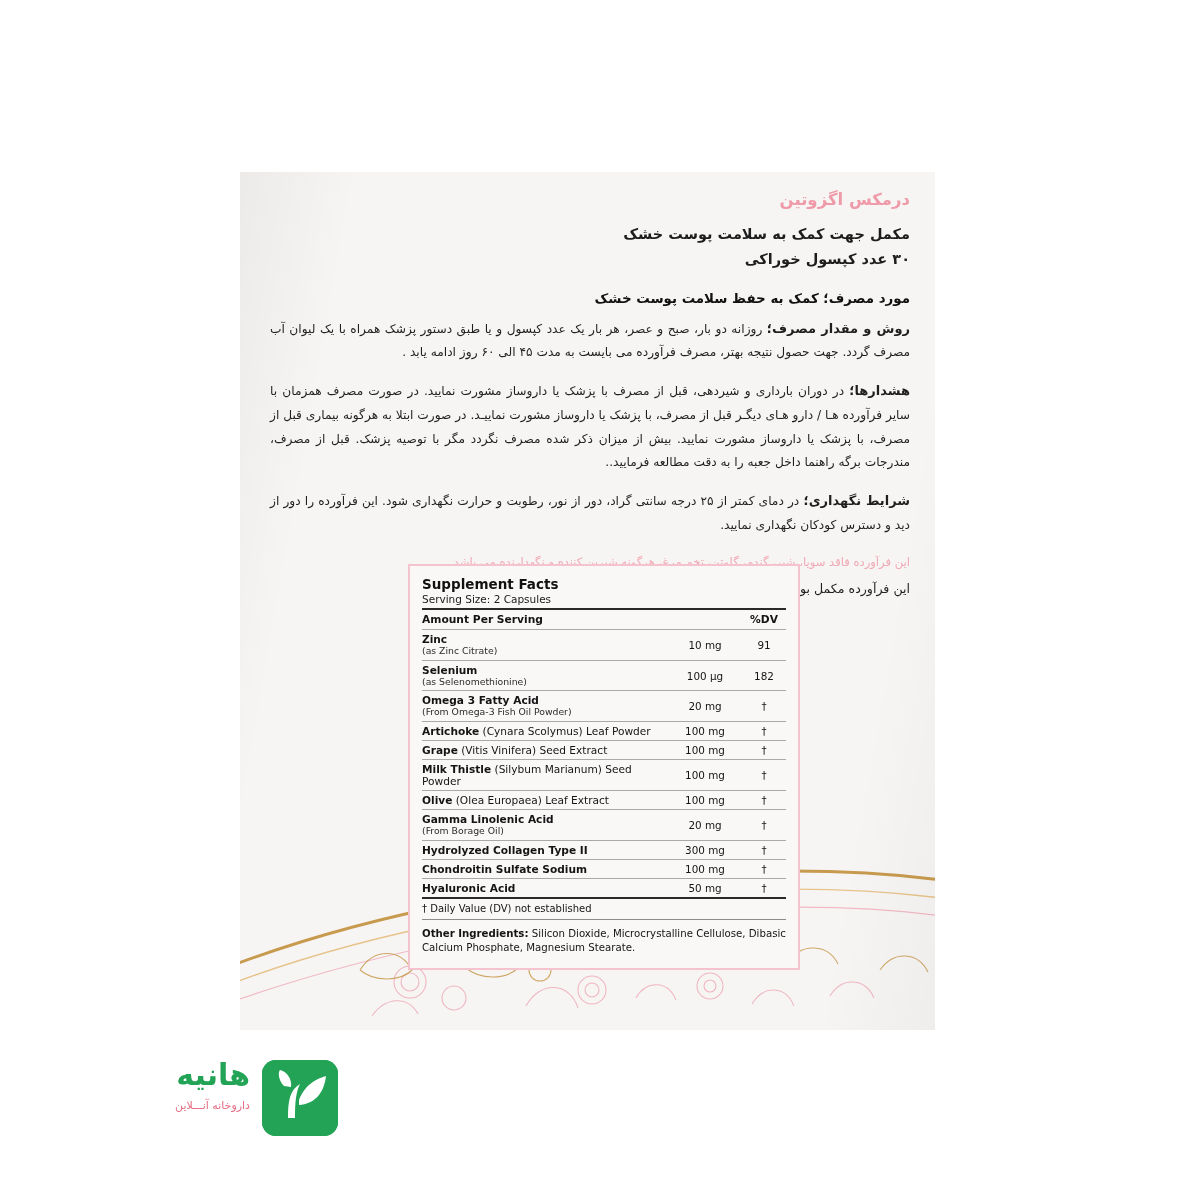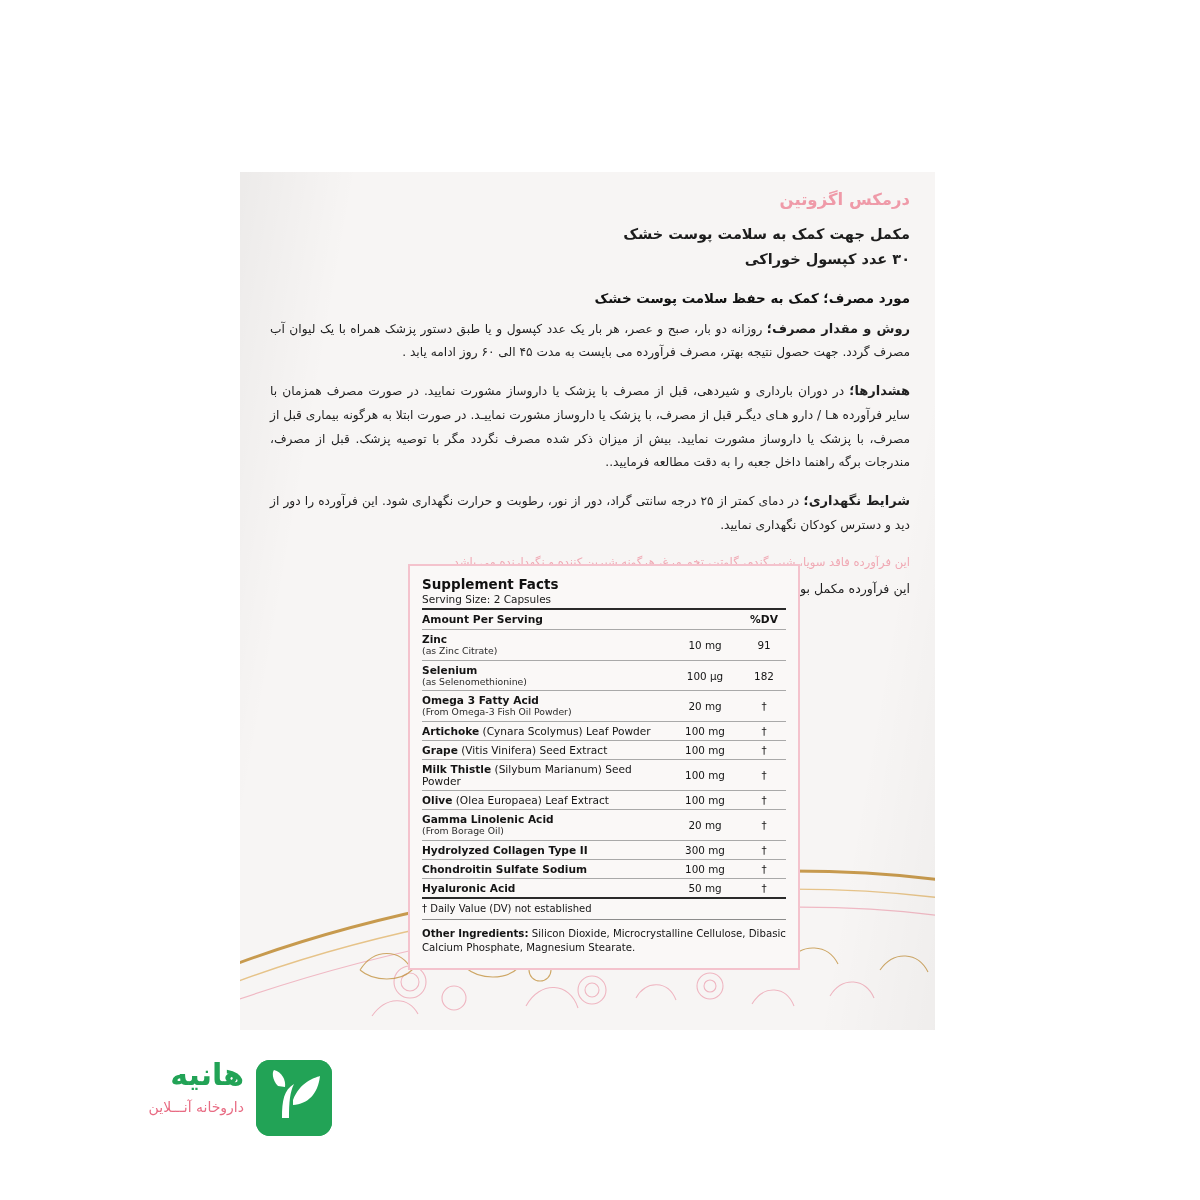--- a/index.html
+++ b/index.html
@@ -162,21 +162,21 @@
     font-size: 10.2px;
     line-height: 1.45;
     color: #141414;
     padding-top: 7px;
   }
   .other b { font-weight: bold; }
 
   
   .logo {
     position: absolute;
-    left: 32px;
+    left: 38px;
     top: 1058px;
     width: 300px;
     height: 105px;
     direction: rtl;
   }
   .logo-mark {
     position: absolute;
     right: 0;
     top: 2px;
     width: 76px;
@@ -193,21 +193,21 @@
   }
   .logo-l1, .logo-l2 {
     color: #22a356;
     font-weight: bold;
     font-size: 30px;
     line-height: 1.15;
     letter-spacing: 0.5px;
   }
   .logo-sub {
     color: #e86b83;
-    font-size: 14px;
+    font-size: 11px;
     padding-top: 6px;
     letter-spacing: 1px;
   }
 </style>
 </head>
 <body>
 
 <div class="carton">
 
   <div class="deco">

